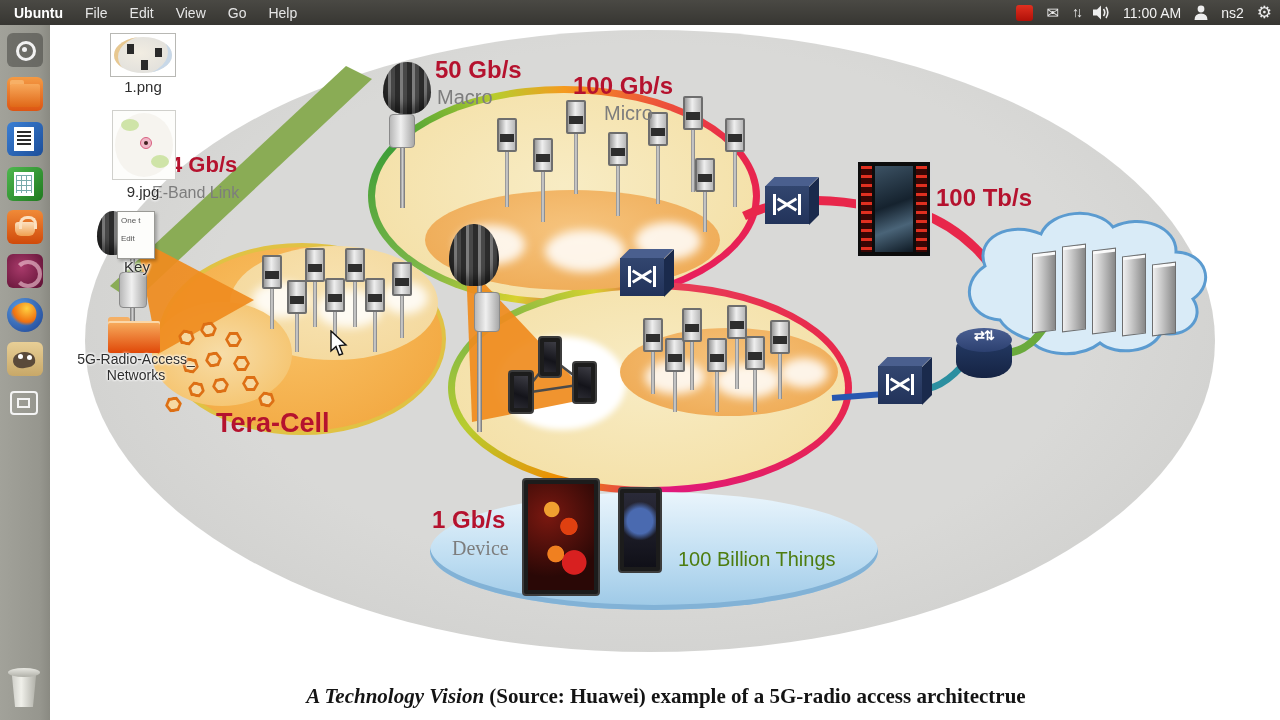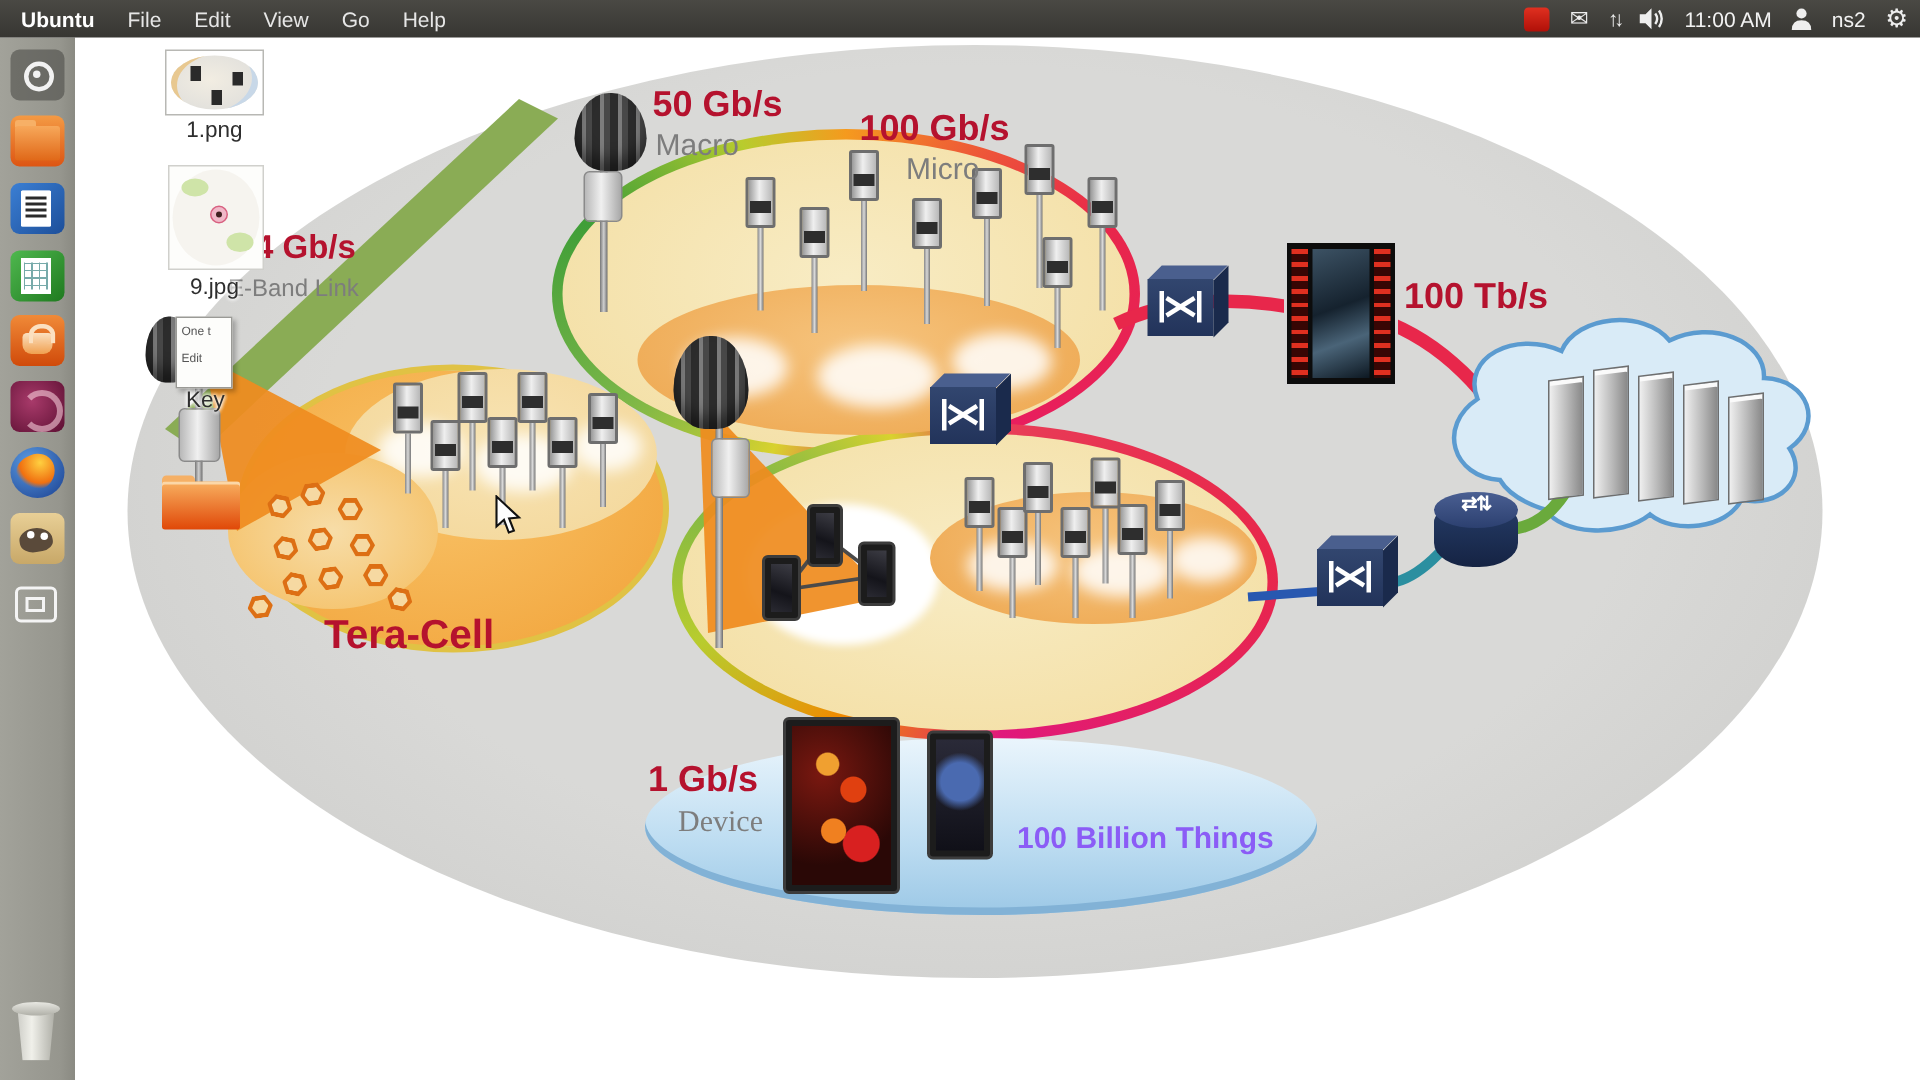--- a/index.html
+++ b/index.html
@@ -271,21 +271,21 @@
     <div class="rate" style="left:435px; top:56px;">50 Gb/s</div>
     <div class="glab" style="left:437px; top:86px;">Macro</div>
     <div class="rate" style="left:573px; top:72px;">100 Gb/s</div>
     <div class="glab" style="left:604px; top:102px;">Micro</div>
     <div class="rate" style="left:936px; top:184px;">100 Tb/s</div>
     <div class="rate" style="left:170px; top:152px; font-size:22px;">4 Gb/s</div>
     <div class="glab" style="left:152px; top:184px; font-size:16px;">E-Band Link</div>
     <div class="rate" style="left:216px; top:408px; font-size:27px;">Tera-Cell</div>
     <div class="rate" style="left:432px; top:506px;">1 Gb/s</div>
     <div class="glab" style="left:452px; top:537px;font-family:Liberation Serif, serif;">Device</div>
-    <div class="glab" style="left:678px; top:548px; font-weight:bold; color:#8b5cf6;">100 Billion Things</div>
+    <div class="glab" style="left:678px; top:548px; font-weight:normal; color:#4d7c0f;">100 Billion Things</div>
   <div class="bs" style="left: 497px; top: 118px;">
         <div class="bs-head"></div>
         <div class="bs-pole" style="height:55px"></div>
       </div>
       <div class="bs" style="left: 533px; top: 138px;">
         <div class="bs-head"></div>
         <div class="bs-pole" style="height:50px"></div>
       </div>
       <div class="bs" style="left: 566px; top: 100px;">
         <div class="bs-head"></div>
@@ -378,20 +378,23 @@
       <div class="hexo" style="left: 242px; top: 376px; transform: rotate(0deg);"></div>
       <div class="hexo" style="left: 258px; top: 392px; transform: rotate(12deg);"></div>
       <div class="hexo" style="left: 165px; top: 397px; transform: rotate(-8deg);"></div>
       <div class="crack" style="left: 1032px; top: 252px; height: 80px;"></div>
       <div class="crack" style="left: 1062px; top: 245px; height: 86px;"></div>
       <div class="crack" style="left: 1092px; top: 249px; height: 84px;"></div>
       <div class="crack" style="left: 1122px; top: 255px; height: 80px;"></div>
       <div class="crack" style="left: 1152px; top: 263px; height: 72px;"></div>
     </div>
 
+  <div id="caption">
+    <span class="it">A Technology Vision</span><span> (Source: Huawei) example of a 5G-radio access architectrue</span>
+  </div>
 
   <div class="thumb" style="left:110px; top:33px; width:66px; height:44px; background:#fff; border:1px solid #b8b8b4;">
     <div style="position:absolute; inset:3px; border-radius:50%;
          background:radial-gradient(ellipse at 45% 45%, #f2ede2, #dcdcda);
          box-shadow:inset 8px 2px 0 -4px #e8c890, inset -10px -3px 0 -6px #c8d8e8;"></div>
     <div style="position:absolute; left:16px; top:10px; width:7px; height:10px; background:#2a2a2a;"></div>
     <div style="position:absolute; left:44px; top:14px; width:7px; height:9px; background:#2a2a2a;"></div>
     <div style="position:absolute; left:30px; top:26px; width:7px; height:10px; background:#2a2a2a;"></div>
   </div>
   <div class="dicon-label" style="left:108px; top:78px; width:70px;">1.png</div>
@@ -410,20 +413,24 @@
     <div>One t</div>
     <div style="height:8px;"></div>
     <div>Edit</div>
   </div>
   <div class="dicon-label" style="left:102px; top:258px; width:70px;">Key</div>
 
   <div class="thumb" style="left:108px; top:317px; width:52px; height:36px;">
     <div style="position:absolute; left:0; top:0; width:22px; height:7px; background:#f0boa0; background:#f5b066; border-radius:3px 3px 0 0;"></div>
     <div style="position:absolute; left:0; top:4px; width:52px; height:32px; border-radius:2px;
                 background:linear-gradient(#f8b060,#e04808); box-shadow:inset 0 2px 0 #fbd7a8;"></div>
+  </div>
+  <div class="dicon-label" style="left:58px; top:351px; width:156px; font-size:14px;">
+    <div>5G-Radio-Access_</div>
+    <div>Networks</div>
   </div>
 
   <div id="cursor">
     <svg width="22" height="28" viewBox="0 0 22 28">
       <path d="M3 1 L3 21 L8 16.5 L11.2 25 L14.6 23.8 L11.4 15.6 L18 15 Z" fill="#fdfdfd" stroke="#111" stroke-width="1.4"></path>
     </svg>
   </div>
 
   <div id="menubar">
     <span class="app">Ubuntu</span>

